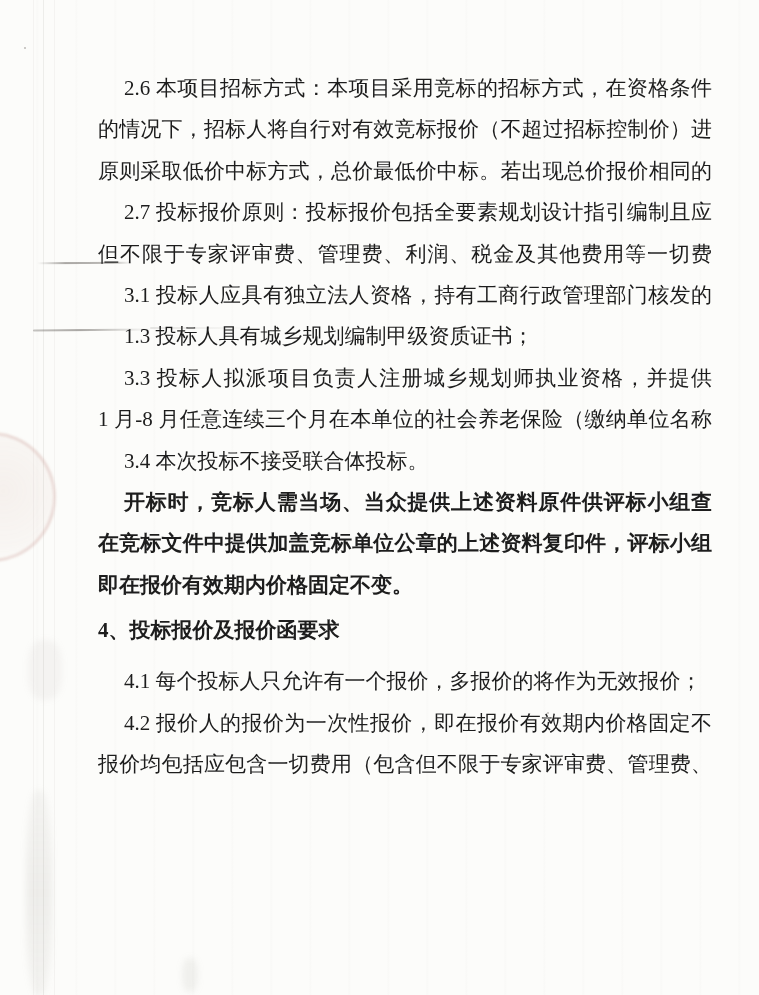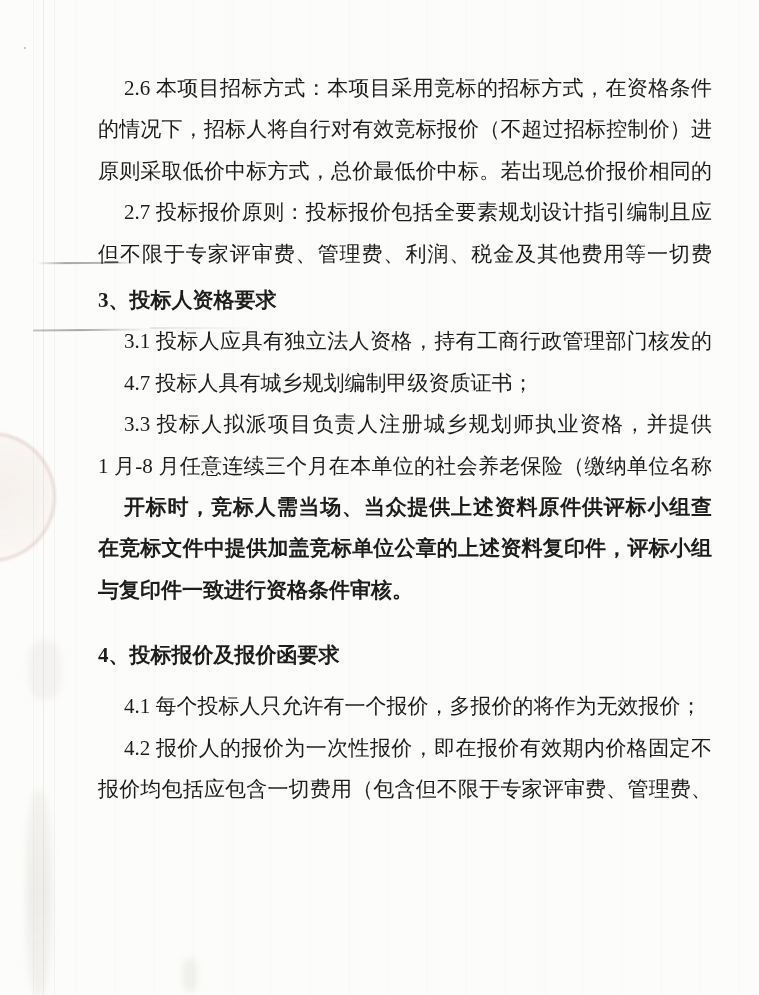--- a/index.html
+++ b/index.html
@@ -86,21 +86,21 @@
     text-align-last: justify;
     text-justify: inter-character;
     white-space: normal;
     overflow: hidden;
   }
   .para .line:first-of-type { text-indent: 26px; }
   .para .line:last-child { text-align-last: left; }
   .para.fill-last .line:last-child { text-align-last: justify; }
   .bold, .heading { font-weight: 700; }
   .heading.h3 { margin-top: 5px; }
-  .heading.h4 { margin-top: 24px; }
+  .heading.h4 { margin-top: 4px; }
   .para.gap-top { margin-top: 10px; }
 </style>
 </head>
 <body>
 
 <div class="scan-texture"></div>
 <div class="edge-line l1"></div>
 <div class="edge-line l2"></div>
 <div class="edge-line l3"></div>
 <div class="stamp-ghost"></div>
@@ -121,44 +121,47 @@
       <div class="line">的情况下，招标人将自行对有效竞标报价（不超过招标控制价）进行评比，</div>
       <div class="line">原则采取低价中标方式，总价最低价中标。若出现总价报价相同的情况，</div>
     </div>
 
   <div class="para">
 
   <div class="line">2.7 投标报价原则：投标报价包括全要素规划设计指引编制且应包含</div>
       <div class="line">但不限于专家评审费、管理费、利润、税金及其他费用等一切费用。</div>
     </div>
 
-  <div class="heading h3">3、投标人资格要求</div>
 
   <div class="para">
 
   <div class="line">3.1 投标人应具有独立法人资格，持有工商行政管理部门核发的法人营</div>
     </div>
 
   <div class="para">
 
-  <div class="line">4.7 投标人具有城乡规划编制甲级资质证书；</div>
+  <div class="line">1.3 投标人具有城乡规划编制甲级资质证书；</div>
     </div>
 
   <div class="para">
 
   <div class="line">3.3 投标人拟派项目负责人注册城乡规划师执业资格，并提供 2023 年</div>
       <div class="line">1 月-8 月任意连续三个月在本单位的社会养老保险（缴纳单位名称必须与</div>
     </div>
 
+  <div class="para">
+
+  <div class="line">3.4 本次投标不接受联合体投标。</div>
+    </div>
 
   <div class="para bold">
 
   <div class="line">开标时，竞标人需当场、当众提供上述资料原件供评标小组查看。并</div>
       <div class="line">在竞标文件中提供加盖竞标单位公章的上述资料复印件，评标小组凭原件</div>
-      <div class="line">与复印件一致进行资格条件审核。</div>
+      <div class="line">即在报价有效期内价格固定不变。</div>
     </div>
 
   <div class="heading h4">4、投标报价及报价函要求</div>
 
   <div class="para gap-top">
 
   <div class="line">4.1 每个投标人只允许有一个报价，多报价的将作为无效报价；</div>
     </div>
 
   <div class="para fill-last">

